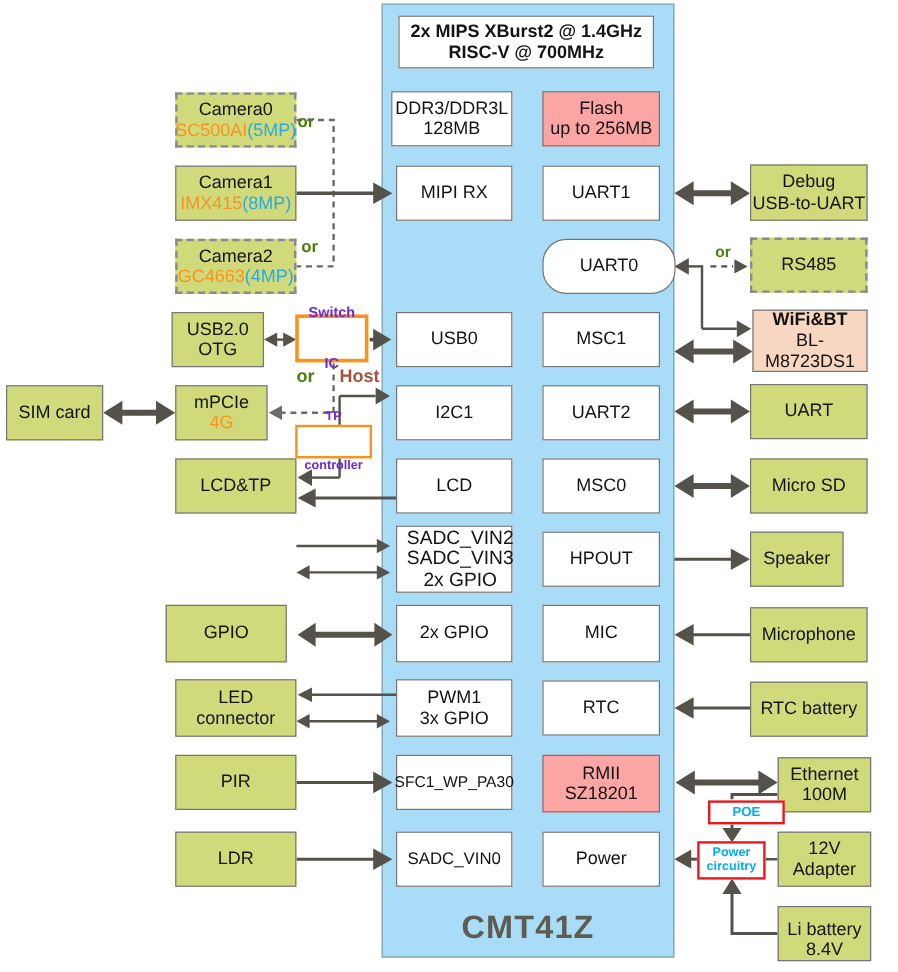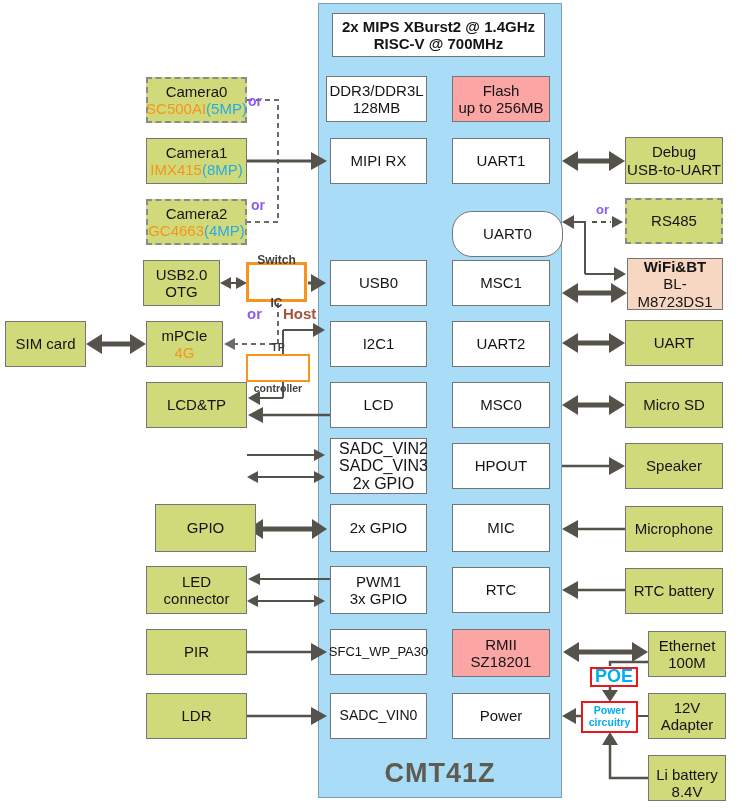--- a/index.html
+++ b/index.html
@@ -20,30 +20,30 @@
   }
   .green{background:#d0da7b;}
   .yellow{background:#fca5a5;}
   .pink{background:#f8d7c2;}
   .dashedb{border:2px dashed #8a8a8a;}
   .bold{font-weight:bold;}
   .orange-t{color:#f7941d;}
   .blue-t{color:#29abe2;}
   .ctrl{
     position:absolute;z-index:3;box-sizing:border-box;background:#fff;
-    border:3px solid #f7941d;color:#404040;font-weight:bold;text-align:center;
+    border:3px solid #f7941d;color:#6d28d9;font-weight:bold;text-align:center;
     display:flex;flex-direction:column;align-items:center;justify-content:center;line-height:1.05;gap:30px;
   }
   .redctrl{
     position:absolute;z-index:3;box-sizing:border-box;background:#fff;
     border:2.5px solid #e8191c;color:#00aeef;font-weight:bold;text-align:center;
     display:flex;flex-direction:column;align-items:center;justify-content:center;line-height:1.1;
   }
   .or{
-    position:absolute;z-index:3;font-weight:bold;color:#8b5cf6;font-size:14px;
+    position:absolute;z-index:3;font-weight:bold;color:#4d7c0f;font-size:14px;
     line-height:1;
   }
   .host{
     position:absolute;z-index:3;font-weight:bold;color:#a4543b;font-size:15px;line-height:1;
   }
   .soc-title{
     position:absolute;z-index:2;left:318px;top:758px;width:244px;text-align:center;
     font-size:27px;font-weight:bold;color:#5e5b52;letter-spacing:1px;
   }
 </style>
@@ -197,21 +197,21 @@
   <div class="box" style="left:330px;top:629px;width:97px;height:46px;font-size:13px;">
       <span>SFC1_WP_PA30</span>
     </div>
   <div class="box" style="left:330px;top:693px;width:97px;height:46px;font-size:14px;">
       <span>SADC_VIN0</span>
     </div>
 
   <div class="box" style="left:452px;top:138px;width:98px;height:46px;">
       <span>UART1</span>
     </div>
-  <div class="box" style="left:452px;top:211px;width:111px;height:46px;border-radius:20px;">
+  <div class="box" style="left:452px;top:199px;width:111px;height:46px;border-radius:20px;">
       <span>UART0</span>
     </div>
   <div class="box" style="left:452px;top:260px;width:98px;height:46px;">
       <span>MSC1</span>
     </div>
   <div class="box" style="left:452px;top:321px;width:98px;height:46px;">
       <span>UART2</span>
     </div>
   <div class="box" style="left:452px;top:382px;width:98px;height:46px;">
       <span>MSC0</span>
@@ -254,21 +254,21 @@
   <div class="box green" style="left:5px;top:321px;width:81px;height:46px;">
       <span>SIM card</span>
     </div>
   <div class="box green" style="left:146px;top:321px;width:77px;height:46px;">
     <span>mPCIe</span>
     <span class="orange-t">4G</span>
   </div>
   <div class="box green" style="left:146px;top:382px;width:101px;height:46px;">
       <span>LCD&amp;TP</span>
     </div>
-  <div class="box green" style="left:155px;top:504px;width:101px;height:48px;">
+  <div class="box green" style="left:138px;top:504px;width:101px;height:48px;">
       <span>GPIO</span>
     </div>
   <div class="box green" style="left:146px;top:566px;width:101px;height:48px;">
     <span>LED</span>
     <span>connector</span>
   </div>
   <div class="box green" style="left:146px;top:629px;width:101px;height:46px;">
       <span>PIR</span>
     </div>
   <div class="box green" style="left:146px;top:693px;width:101px;height:46px;">
@@ -285,21 +285,21 @@
   <div class="box pink" style="left:627px;top:258px;width:96px;height:52px;">
     <span class="bold">WiFi&amp;BT</span>
     <span>BL-M8723DS1</span>
   </div>
   <div class="box green" style="left:625px;top:320px;width:98px;height:46px;">
       <span>UART</span>
     </div>
   <div class="box green" style="left:625px;top:382px;width:98px;height:46px;">
       <span>Micro SD</span>
     </div>
-  <div class="box green" style="left:625px;top:443px;width:98px;height:46px;align-items:center;">
+  <div class="box green" style="left:625px;top:443px;width:78px;height:46px;align-items:center;">
       <span>Speaker</span>
     </div>
   <div class="box green" style="left:625px;top:506px;width:98px;height:46px;">
       <span>Microphone</span>
     </div>
   <div class="box green" style="left:625px;top:568px;width:98px;height:46px;">
       <span>RTC battery</span>
     </div>
   <div class="box green" style="left:648px;top:631px;width:78px;height:46px;">
     <span>Ethernet</span>
@@ -315,21 +315,21 @@
   </div>
 
   <div class="ctrl" style="left:246px;top:262px;width:61px;height:40px;font-size:12px;">
     <span>Switch</span>
     <span>IC</span>
   </div>
   <div class="ctrl" style="left:246px;top:354px;width:64px;height:28px;font-size:10.5px;border-width:2.5px;">
     <span>TP</span>
     <span>controller</span>
   </div>
-  <div class="redctrl" style="left:590px;top:667px;width:48px;height:20px;font-size:18px;">
+  <div class="redctrl" style="left:590px;top:667px;width:64px;height:20px;font-size:11px;">
       <span>POE</span>
     </div>
   <div class="redctrl" style="left:581px;top:701px;width:57px;height:32px;font-size:10.5px;">
     <span>Power</span>
     <span>circuitry</span>
   </div>
 
   <div class="or" style="left:248px;top:94px;">or</div>
   <div class="or" style="left:251px;top:198px;">or</div>
   <div class="or" style="left:247px;top:306px;font-size:15px;">or</div>

